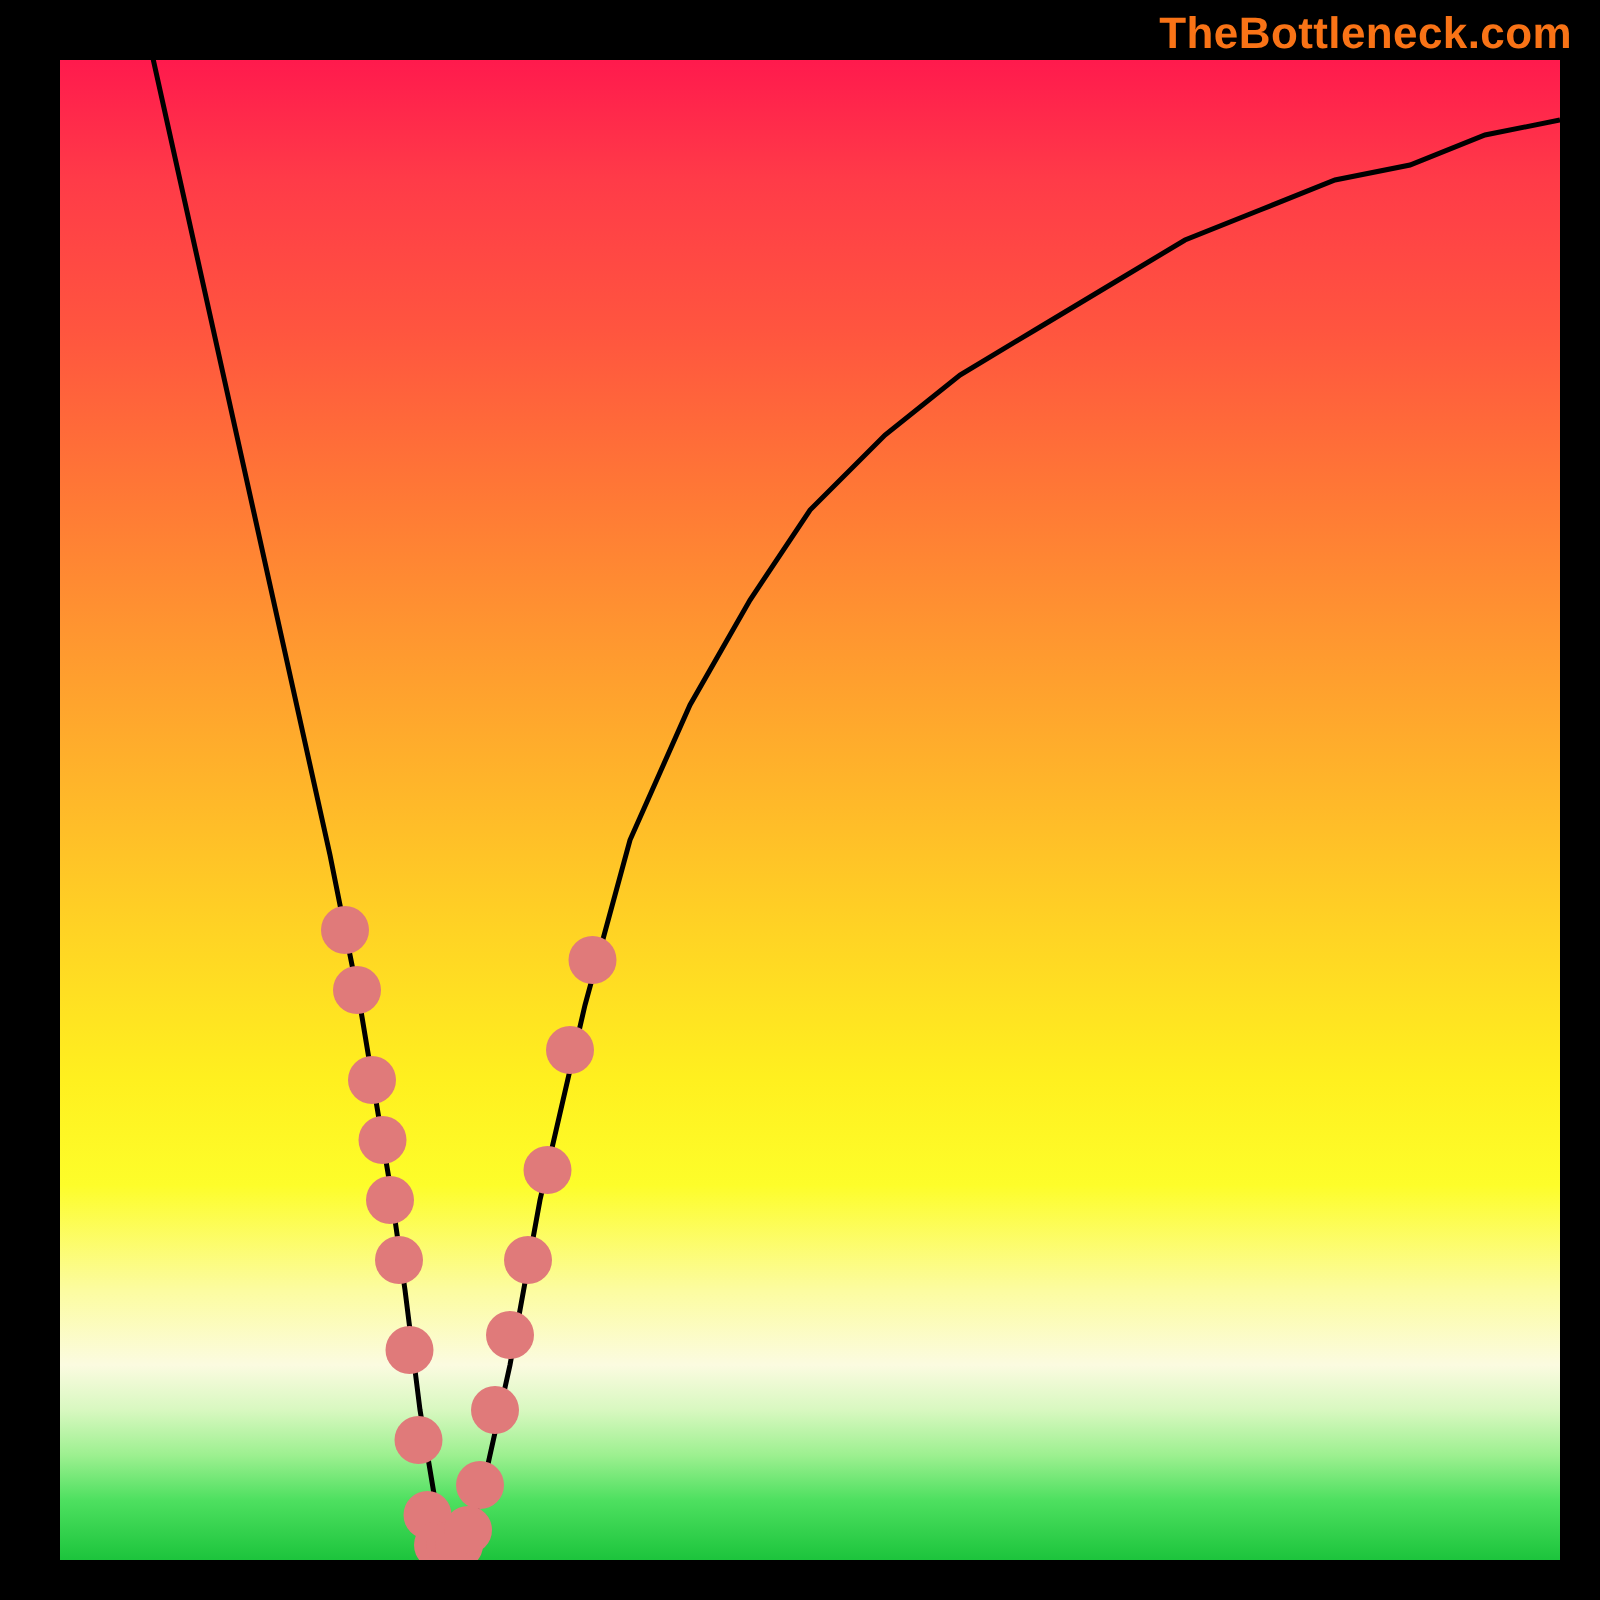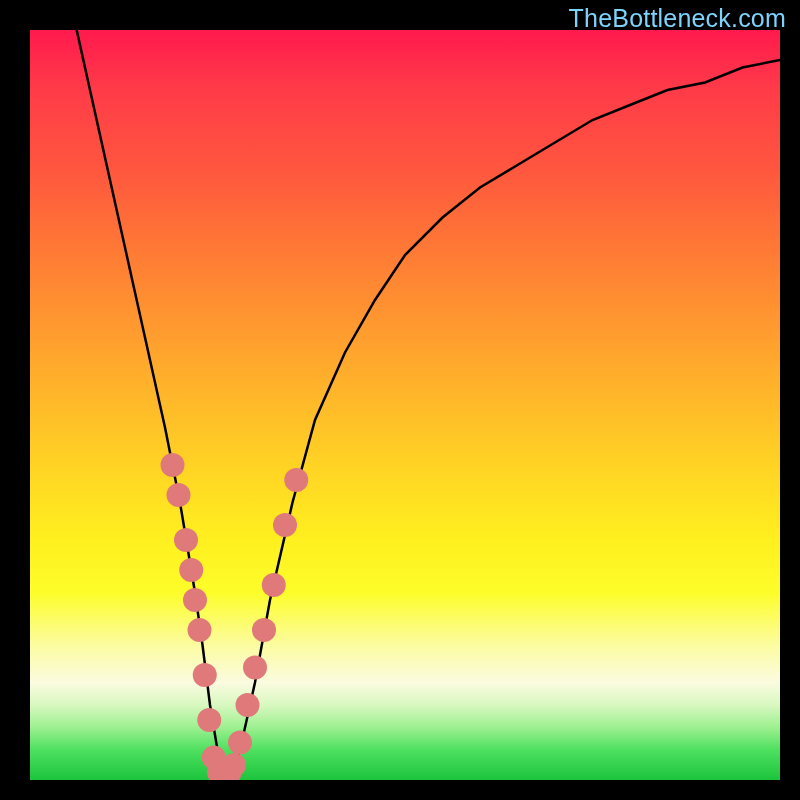--- a/index.html
+++ b/index.html
@@ -31,23 +31,23 @@
       #fbfbe0 87%,
       #d8f8c0 90%,
       #9df090 93%,
       #4ee060 96%,
       #1cc43c 100%);
   }
   .watermark {
     position: absolute;
     top: 4px;
     right: 14px;
-    color: #7dd3fc;
-    font-size: 25px;
-    font-weight: 400;
+    color: #f97316;
+    font-size: 22px;
+    font-weight: 700;
     letter-spacing: 0.2px;
     z-index: 10;
   }
   svg {
     position: absolute;
     left: 0;
     top: 0;
   }
 </style>
 </head>

